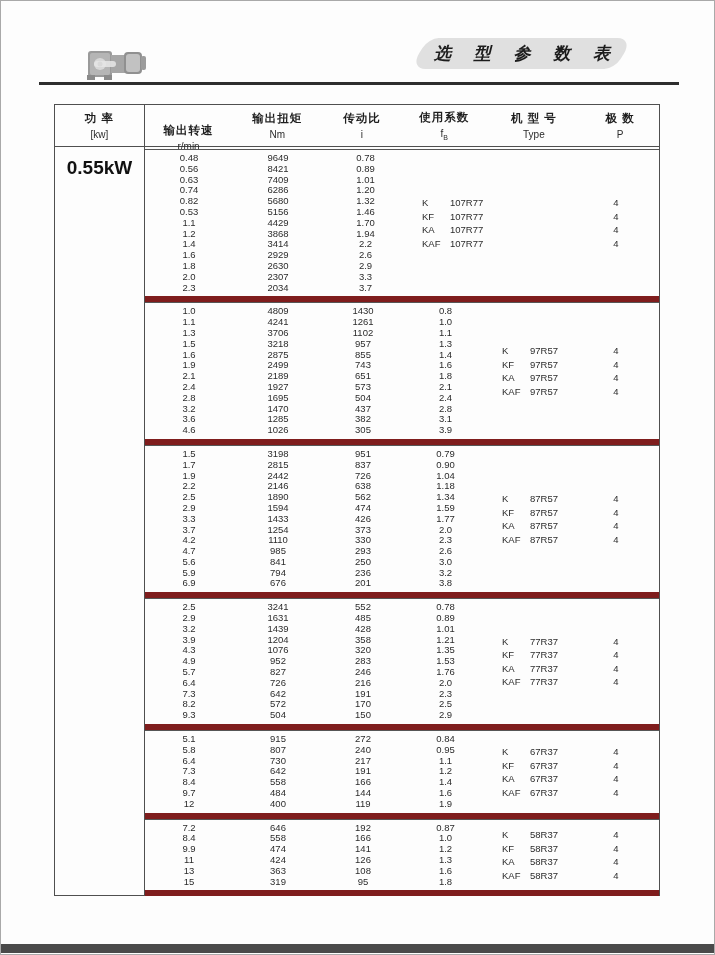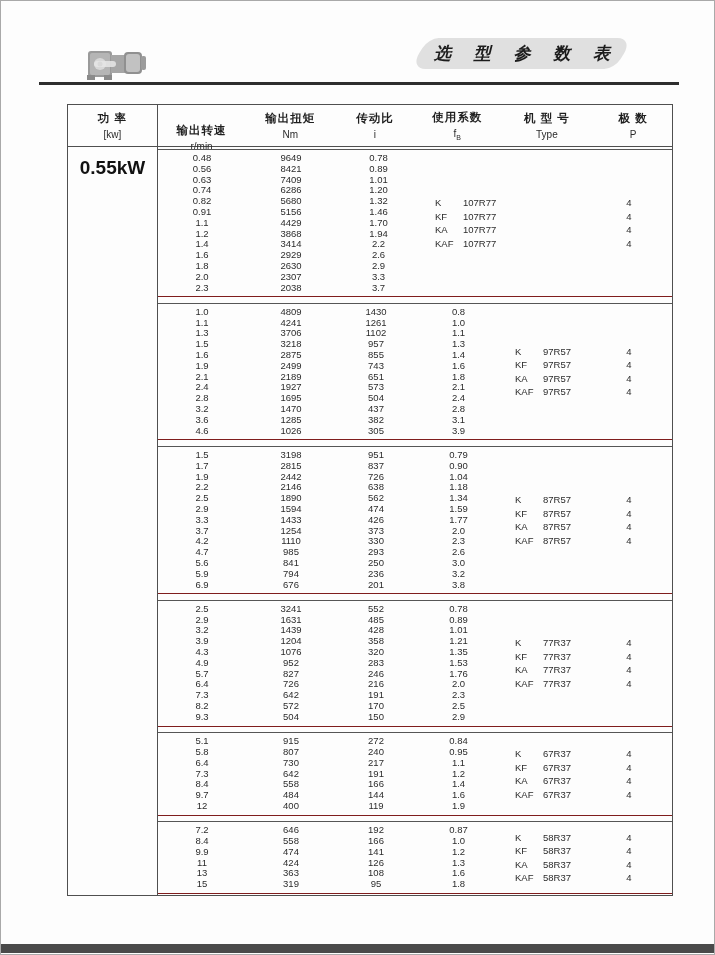--- a/index.html
+++ b/index.html
@@ -33,21 +33,21 @@
   .top-rule{
     position:absolute;left:38px;top:81px;width:640px;height:3px;
     background:#2e2e2e;
   }
   .bottom-bar{
     position:absolute;left:0;bottom:1px;width:100%;height:9px;
     background:#4a4a4a;
   }
   
   .sel-table{
-    position:absolute;left:66px;top:103px;width:606px;height:792px;
+    position:absolute;left:53px;top:103px;width:606px;height:792px;
     border:1px solid #4f4f4f;box-sizing:border-box;
     color:#2b2b2b;
   }
   .thead{
     display:flex;height:42px;border-bottom:1px solid #4f4f4f;box-sizing:border-box;
   }
   .th{
     display:flex;flex-direction:column;justify-content:center;align-items:center;
     box-sizing:border-box;gap:3px;
   }
@@ -61,21 +61,21 @@
     width:90px;border-right:1px solid #4f4f4f;box-sizing:border-box;
     text-align:center;padding-top:10px;
     font-weight:bold;font-size:19px;color:#111;
   }
   .blocks{
     flex:1;display:flex;flex-direction:column;
     justify-content:space-between;
     padding:2px 0 2px 0;box-sizing:border-box;
   }
   .block{
-    border-top:1px solid #565656;border-bottom:1px solid #7f1d1d;
+    border-top:1px solid #565656;border-bottom:6px solid #7f1d1d;
     display:flex;padding:3px 0;box-sizing:border-box;
   }
   .vcol{text-align:center;font-size:9.5px;}
   .vcol .val{line-height:10.8px;height:10.8px;}
   .w1{width:88px;}.w2{width:90px;}.w3{width:80px;}.w4{width:85px;}
   .typecol{
     flex:1;display:flex;flex-direction:column;justify-content:center;gap:2.5px;
   }
   .type-row{display:flex;align-items:baseline;font-size:9.5px;padding-left:14px;line-height:11px;}
   .type-row .pfx{width:28px;}
@@ -143,21 +143,21 @@
     <div class="tbody">
       <div class="power-cell">0.55kW</div>
       <div class="blocks">
           <div class="block">
             <div class="vcol w1">
               <div class="val">0.48</div>
               <div class="val">0.56</div>
               <div class="val">0.63</div>
               <div class="val">0.74</div>
               <div class="val">0.82</div>
-              <div class="val">0.91</div>
+              <div class="val">0.53</div>
               <div class="val">1.1</div>
               <div class="val">1.2</div>
               <div class="val">1.4</div>
               <div class="val">1.6</div>
               <div class="val">1.8</div>
               <div class="val">2.0</div>
               <div class="val">2.3</div>
             </div>
             <div class="vcol w2">
               <div class="val">9649</div>
@@ -165,21 +165,21 @@
               <div class="val">7409</div>
               <div class="val">6286</div>
               <div class="val">5680</div>
               <div class="val">5156</div>
               <div class="val">4429</div>
               <div class="val">3868</div>
               <div class="val">3414</div>
               <div class="val">2929</div>
               <div class="val">2630</div>
               <div class="val">2307</div>
-              <div class="val">2038</div>
+              <div class="val">2034</div>
             </div>
             <div class="vcol w4">
               <div class="val">0.78</div>
               <div class="val">0.89</div>
               <div class="val">1.01</div>
               <div class="val">1.20</div>
               <div class="val">1.32</div>
               <div class="val">1.46</div>
               <div class="val">1.70</div>
               <div class="val">1.94</div>

